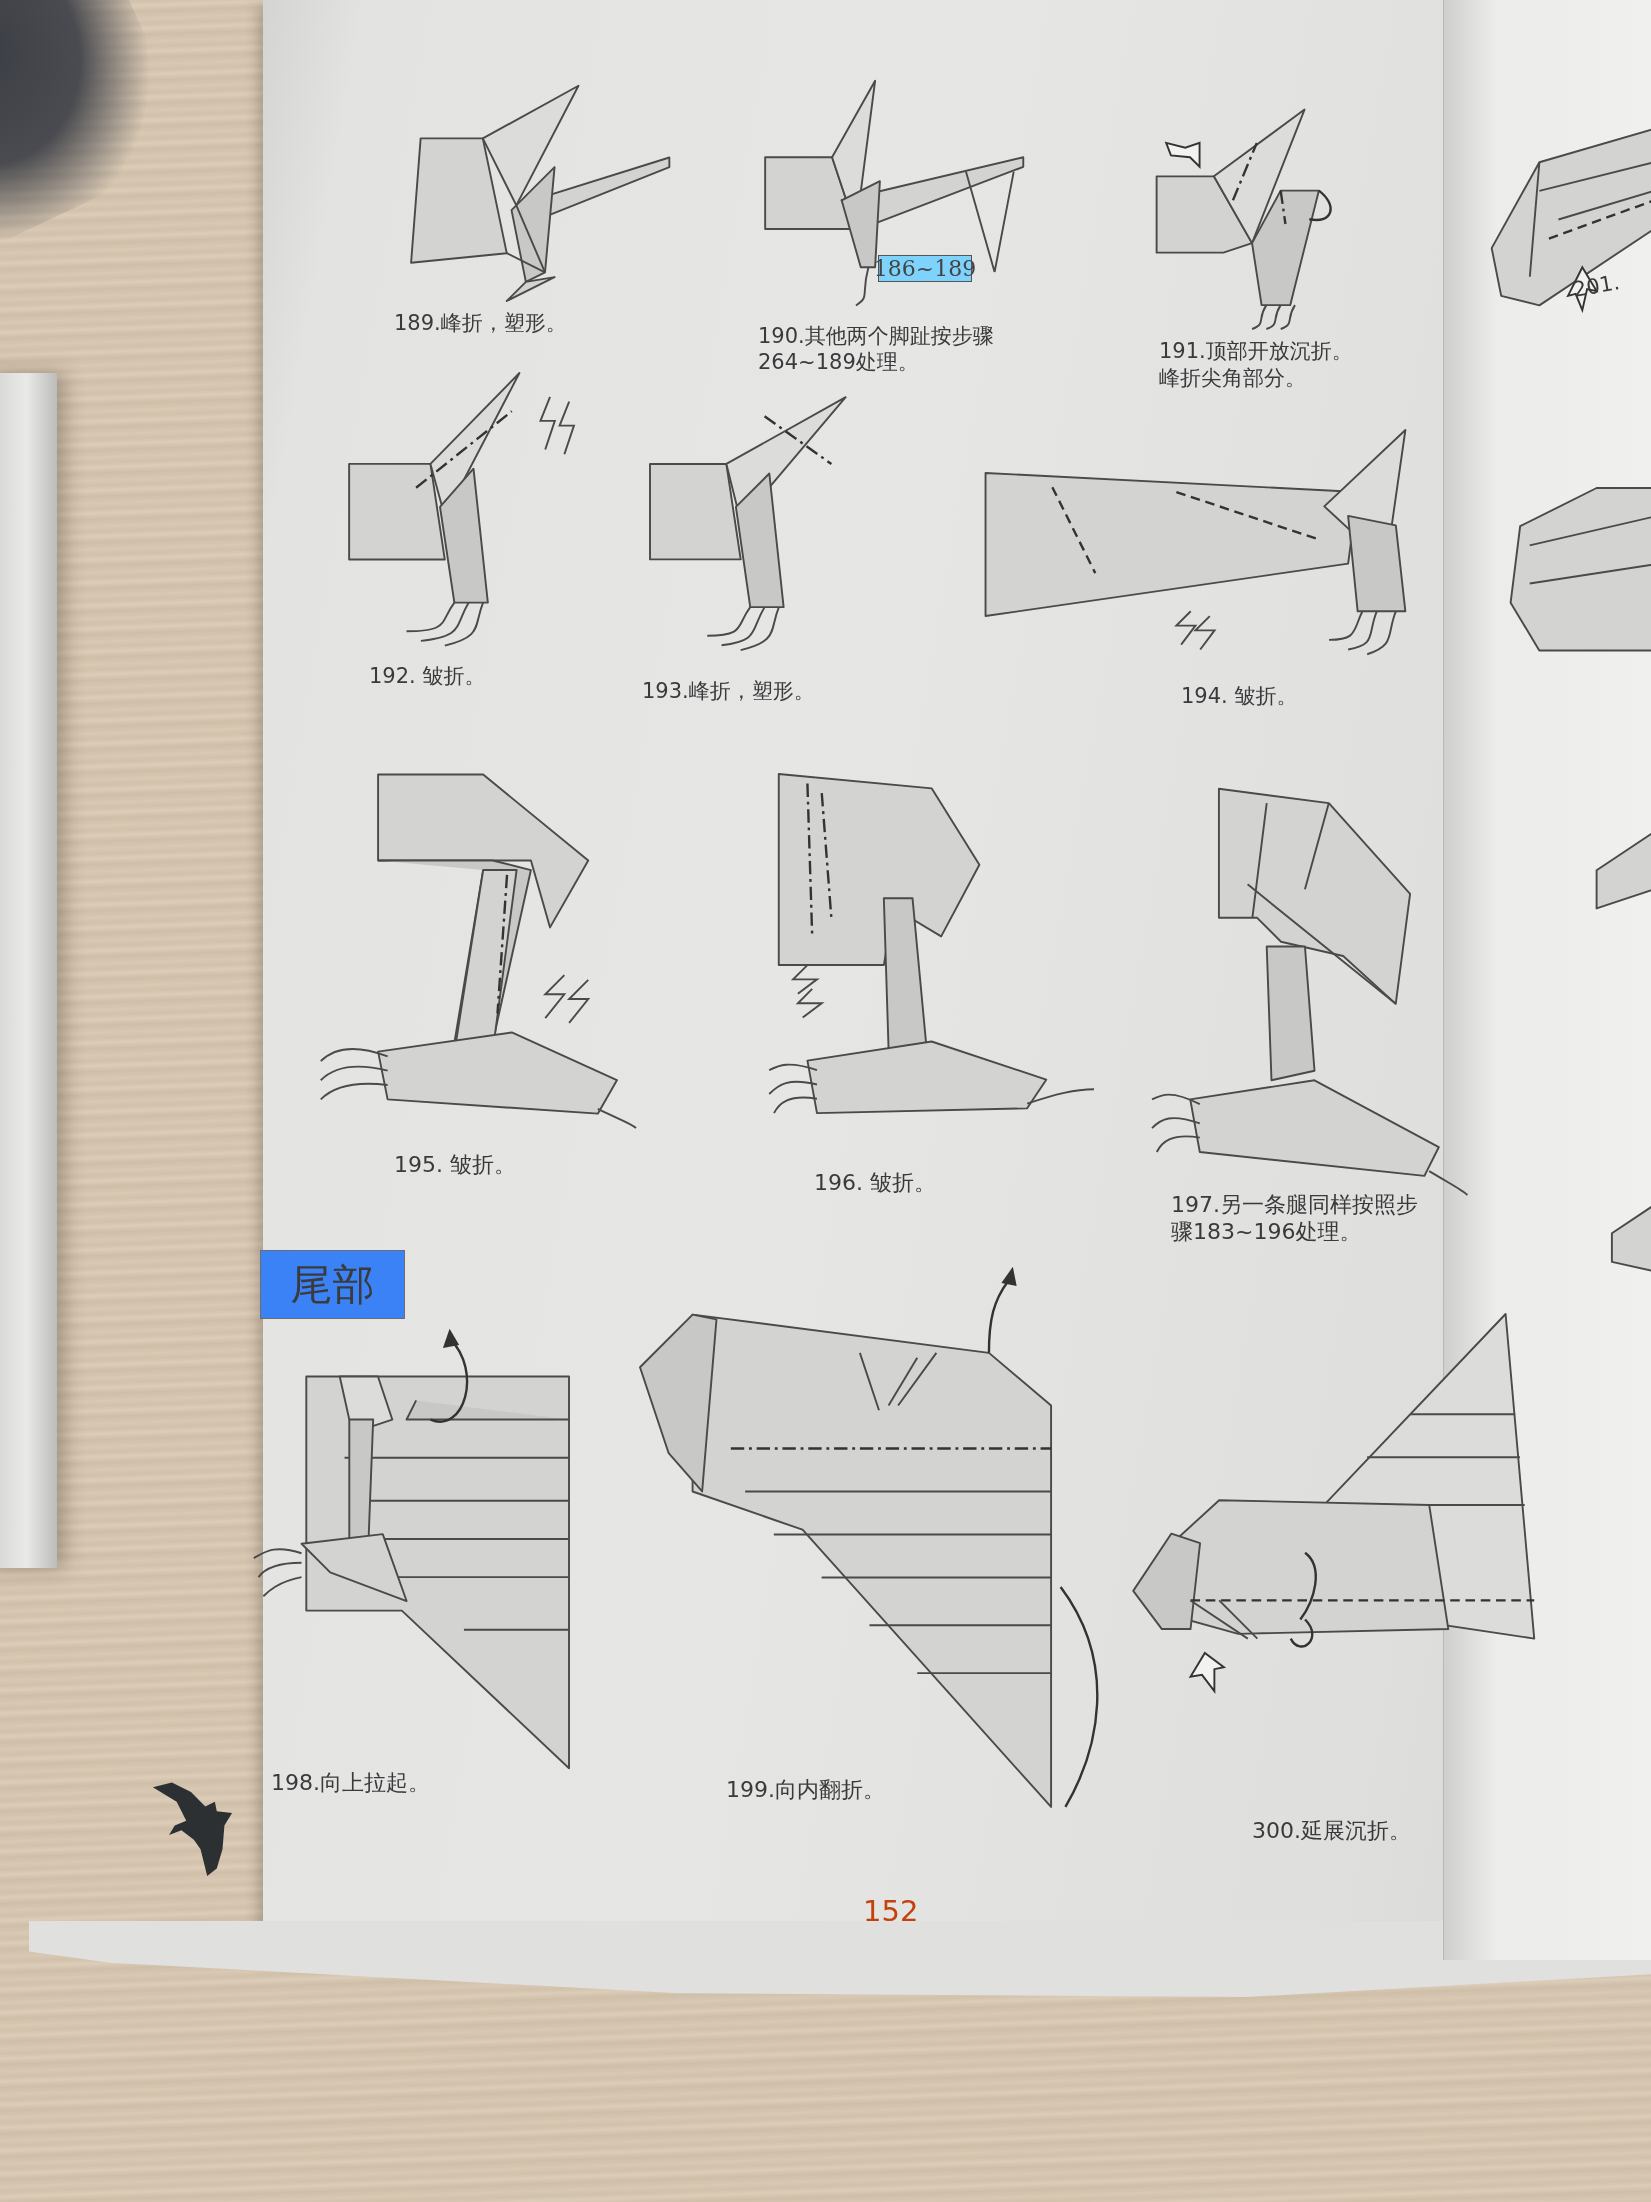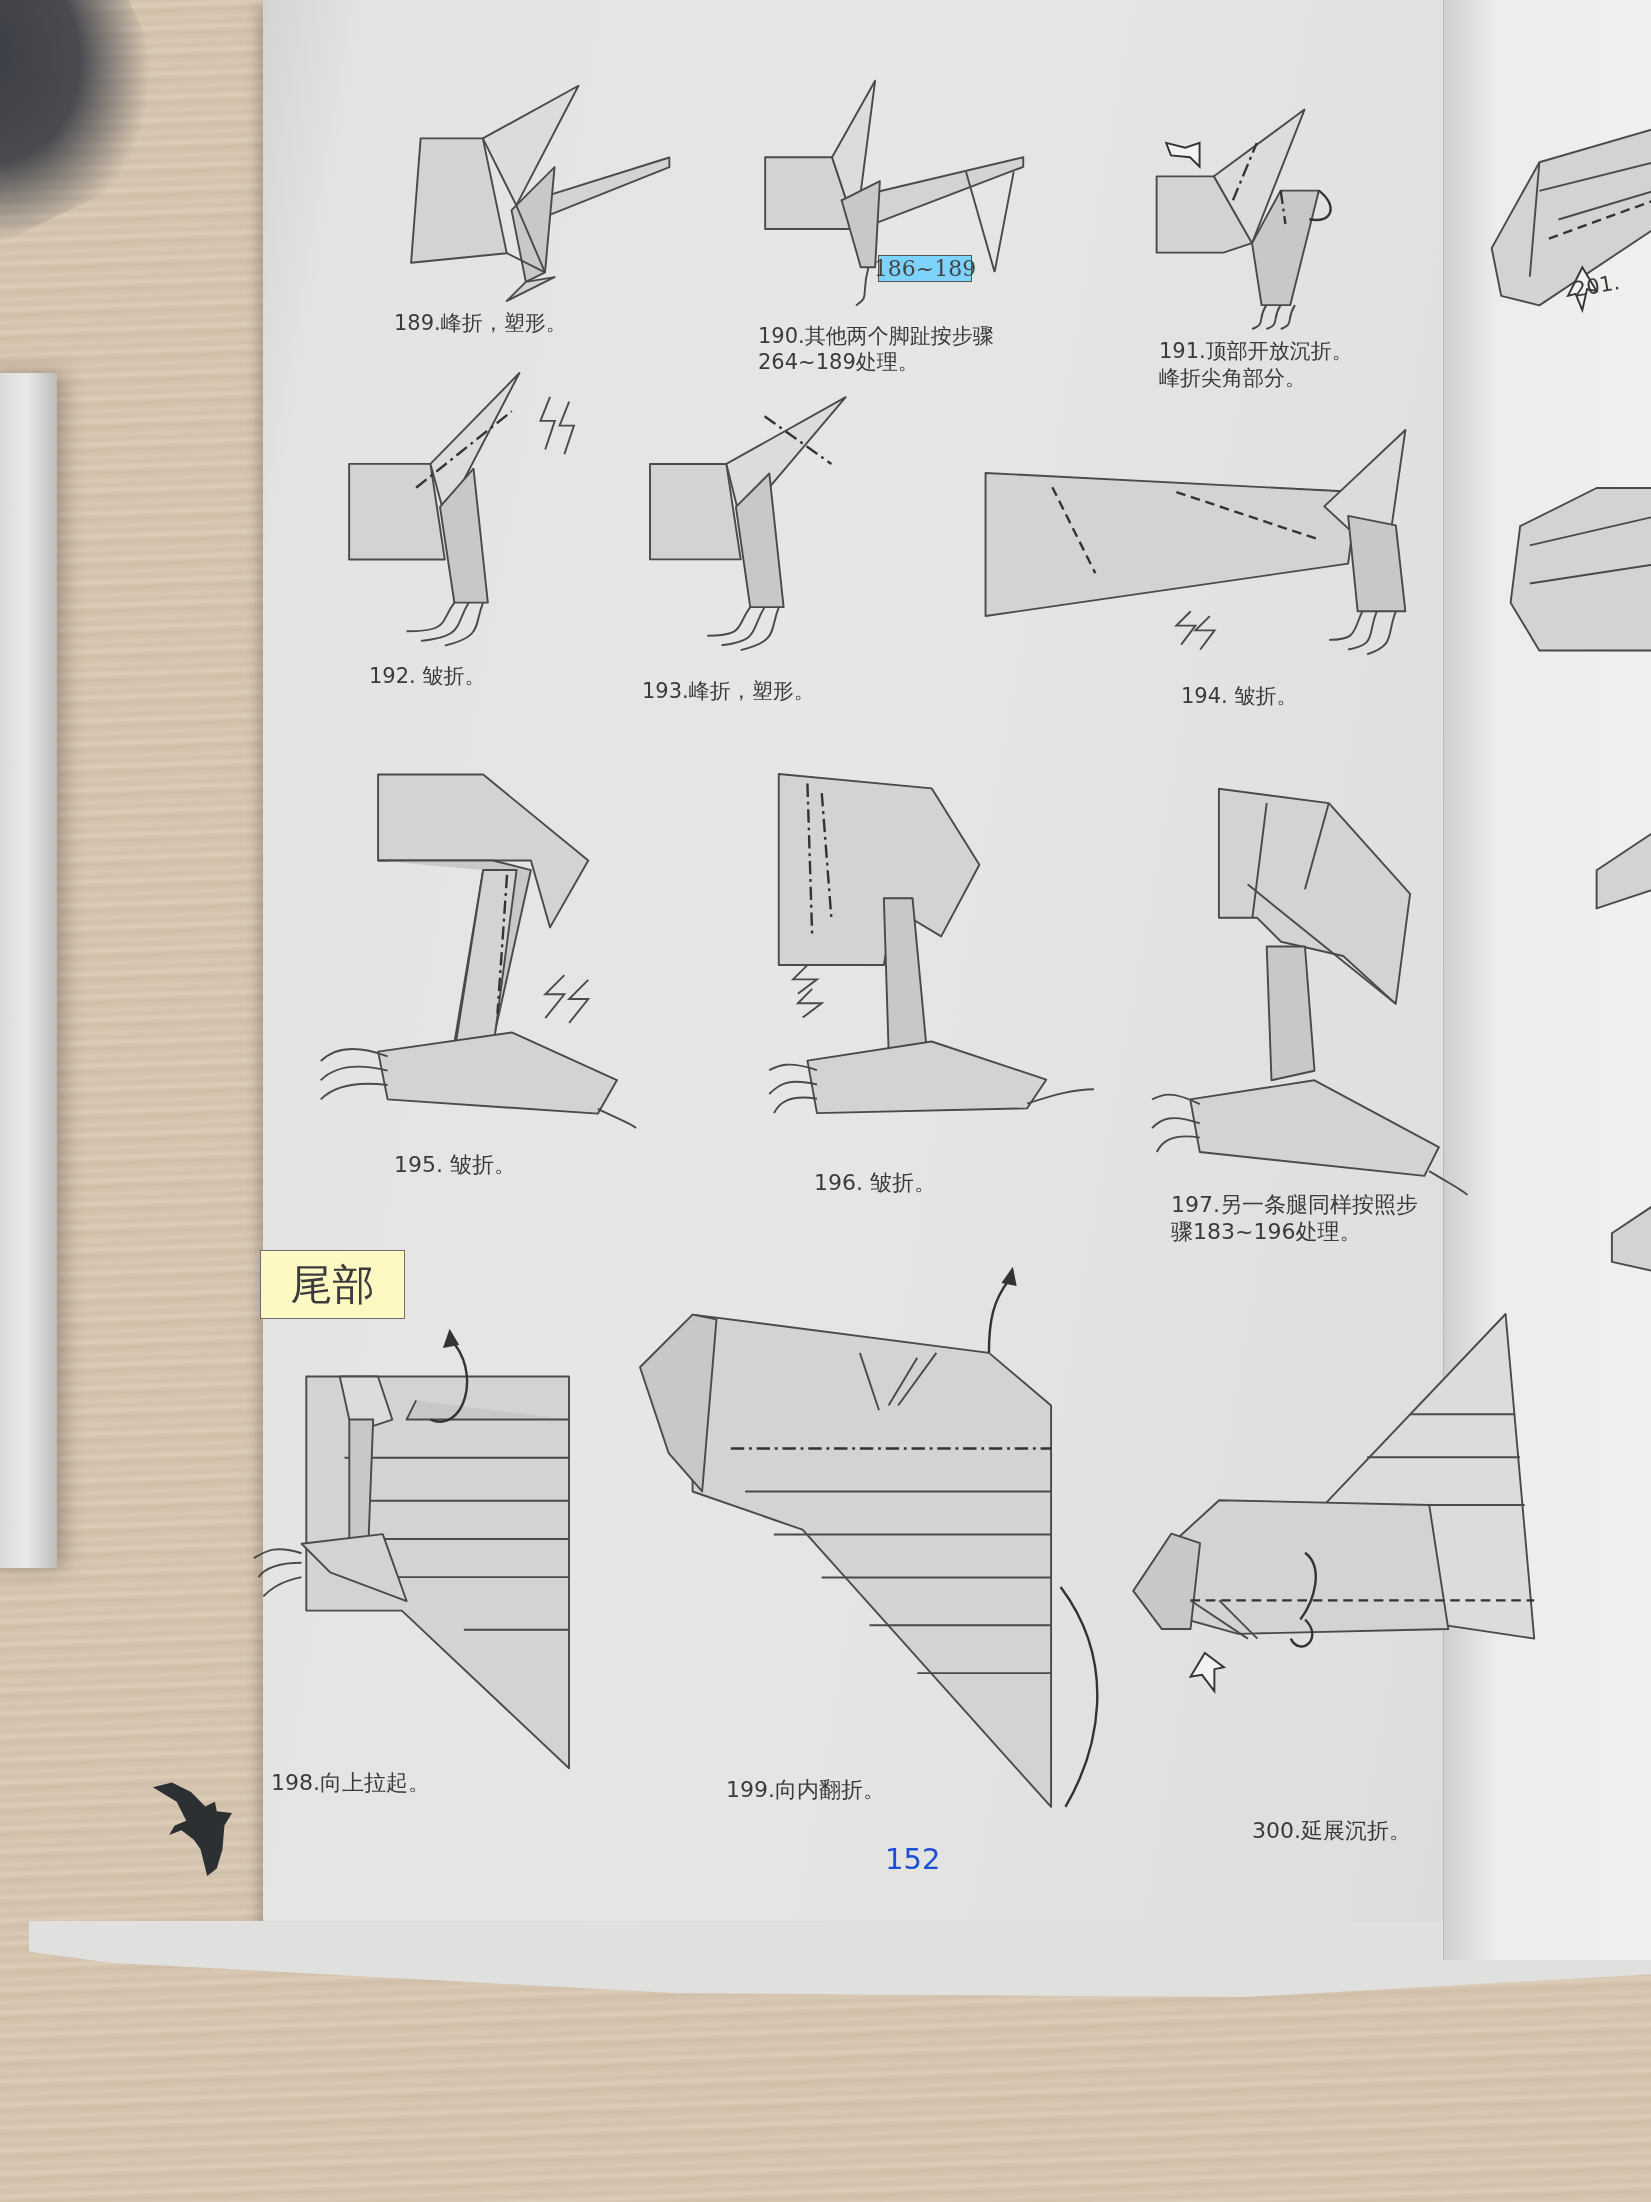--- a/index.html
+++ b/index.html
@@ -32,31 +32,31 @@
     position:absolute; left:1443px; top:0; width:208px; height:1960px;
     background: linear-gradient(90deg, #cfcfcd 0%, #ececea 25%, #f0f0ee 100%);
     border-left:1px solid #b8b8b6;
   }
   .caption {
     position:absolute; color:#3a3a3c; font-size:21px; line-height:29px; white-space:nowrap;
   }
   .caption-big { font-size:22px; }
   .section-tag {
     position:absolute; left:260px; top:1250px; width:143px; height:67px;
-    border:1.9px solid #6d6d6d; background:#fef9c3;
+    border:1.9px solid #6d6d6d; background:#3b82f6;
     display:flex; align-items:center; justify-content:center;
     font-size:42px; color:#3b3b3b;
   }
   .ref-box {
     position:absolute; left:878px; top:255px; width:92px; height:25px;
     border:1.4px solid #555; font-family:"DejaVu Serif", serif; font-size:22px;
     color:#444; display:flex; align-items:center; justify-content:center; background:#7dd3fc;
   }
   .page-number {
-    position:absolute; left:863px; top:1842px; font-size:29px; color:#1d4ed8;margin-left:22px;
+    position:absolute; left:863px; top:1894px; font-size:29px; color:#c2410c;
   }
   svg.diag { position:absolute; overflow:visible; }
   .p { fill:#d3d3d2; stroke:#4a4a4a; stroke-width:2; stroke-linejoin:round; }
   .p2 { fill:#c8c8c7; stroke:#4a4a4a; stroke-width:2; stroke-linejoin:round; }
   .p3 { fill:#dcdcdb; stroke:#4a4a4a; stroke-width:2; stroke-linejoin:round; }
   .ln { fill:none; stroke:#4a4a4a; stroke-width:2; }
   .dash { fill:none; stroke:#333; stroke-width:2.5; stroke-dasharray:10 6; }
   .dashdot { fill:none; stroke:#333; stroke-width:2.5; stroke-dasharray:14 5 3 5; }
   .arrow { fill:none; stroke:#333; stroke-width:2.5; }
   .arr-head { fill:#333; }

